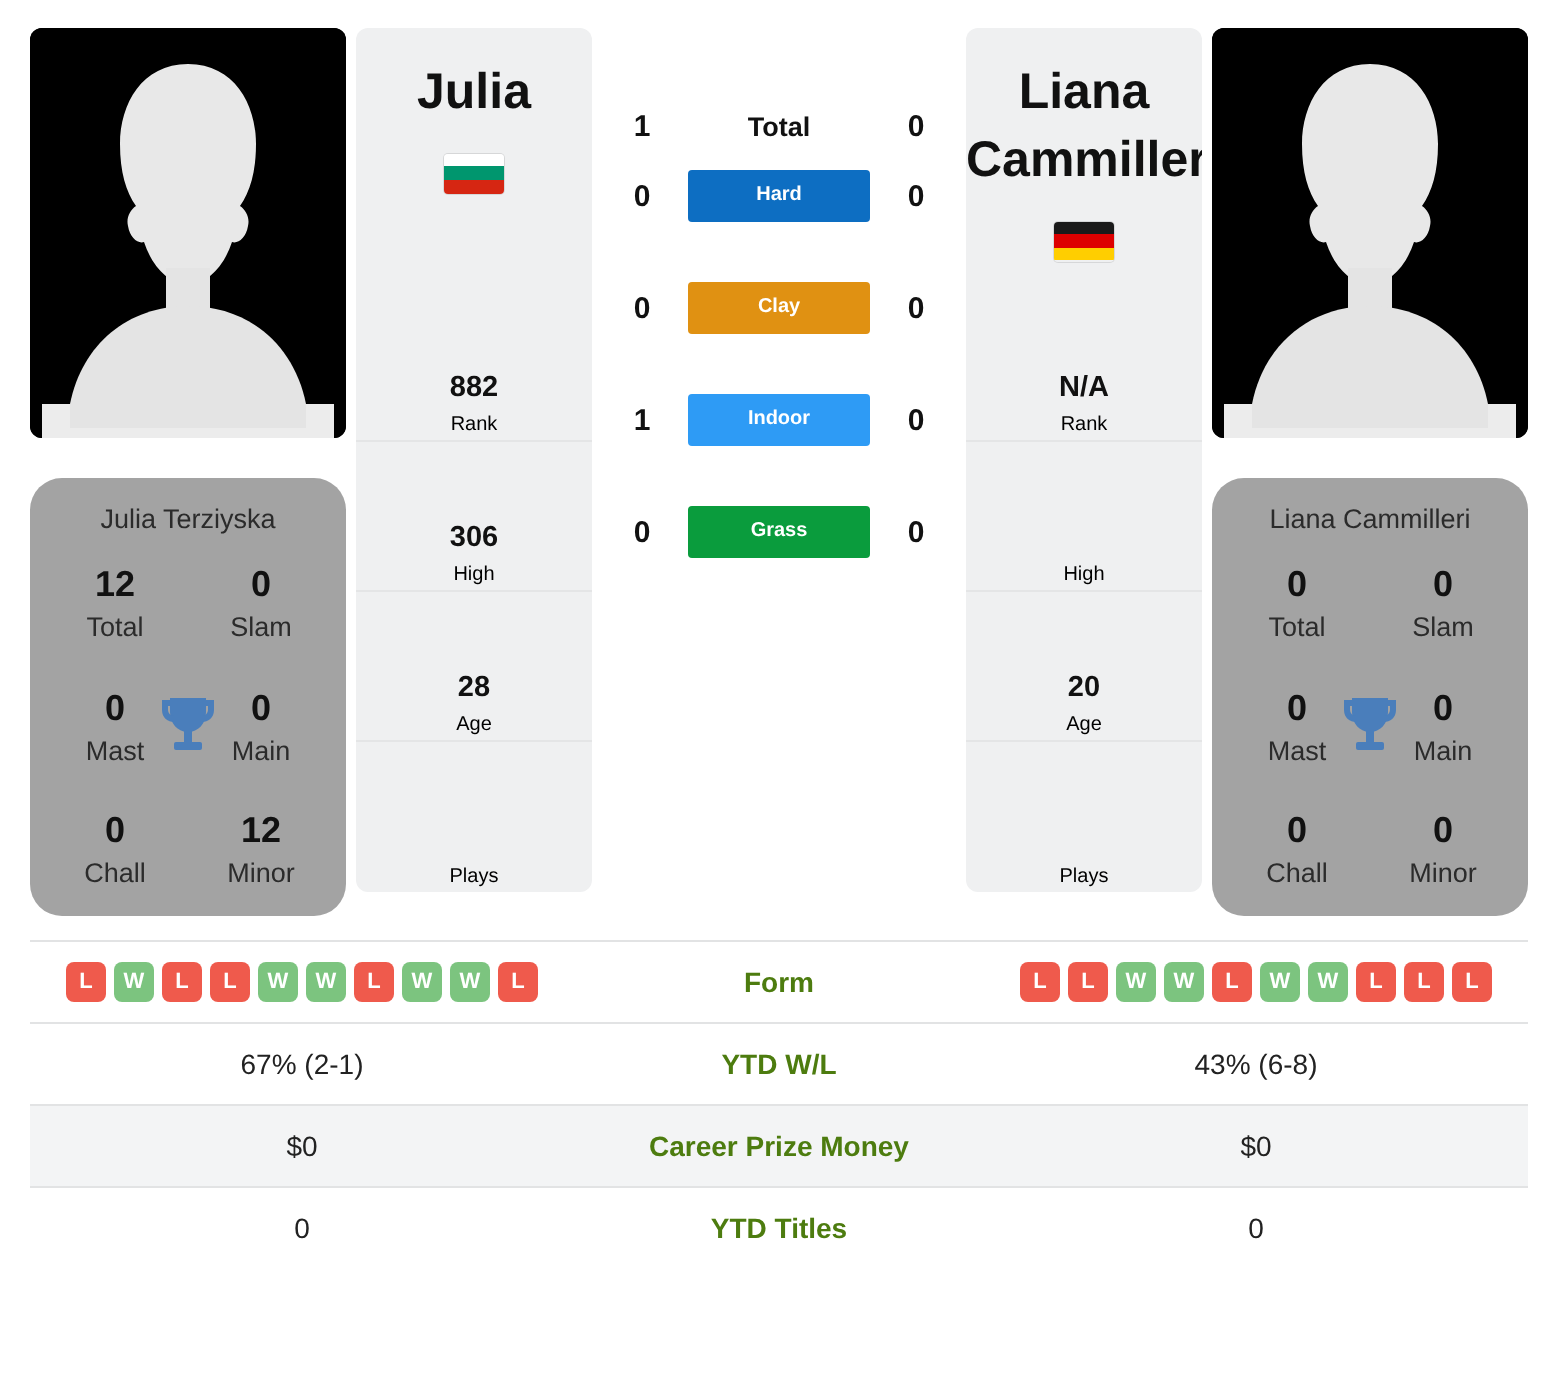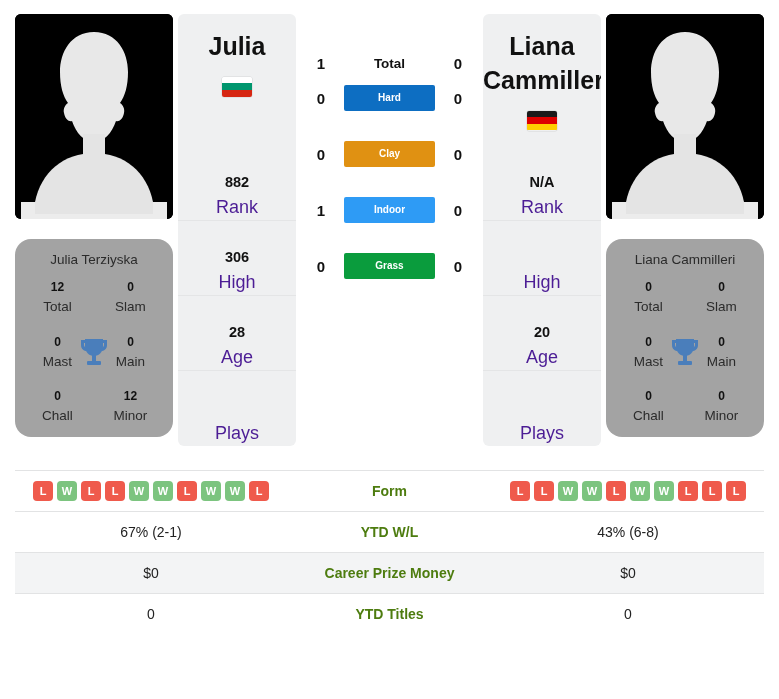--- a/index.html
+++ b/index.html
@@ -50,21 +50,21 @@
     padding: 3px 0 12px 0;
   }
   .title-grid {
     position: relative;
     display: grid;
     grid-template-columns: 1fr 1fr;
     row-gap: 18px;
   }
   .title-cell { text-align: center; }
   .title-cell .tv {
-    font-size: 12px;
+    font-size: 18px;
     font-weight: bold;
     line-height: 1.45;
     color: #111;
     display: block;
     min-height: 19px;
   }
   .title-cell .tl {
     font-size: 13.5px;
     color: #2b2b2b;
     line-height: 1.3;
@@ -99,22 +99,22 @@
   }
   .info-cell:last-child { border-bottom: none; }
   .info-cell .iv {
     font-size: 14.5px;
     font-weight: bold;
     color: #111;
     line-height: 1.5;
     min-height: 8px;
   }
   .info-cell .il {
-    font-size: 18px;
-    color: #4c1d95;
+    font-size: 10px;
+    color: #000000;
     line-height: 1.45;
   }
 
   
   .name-head {
     text-align: center;
     padding-top: 16px;
     height: 132px;
   }
   .name-head .nm {

